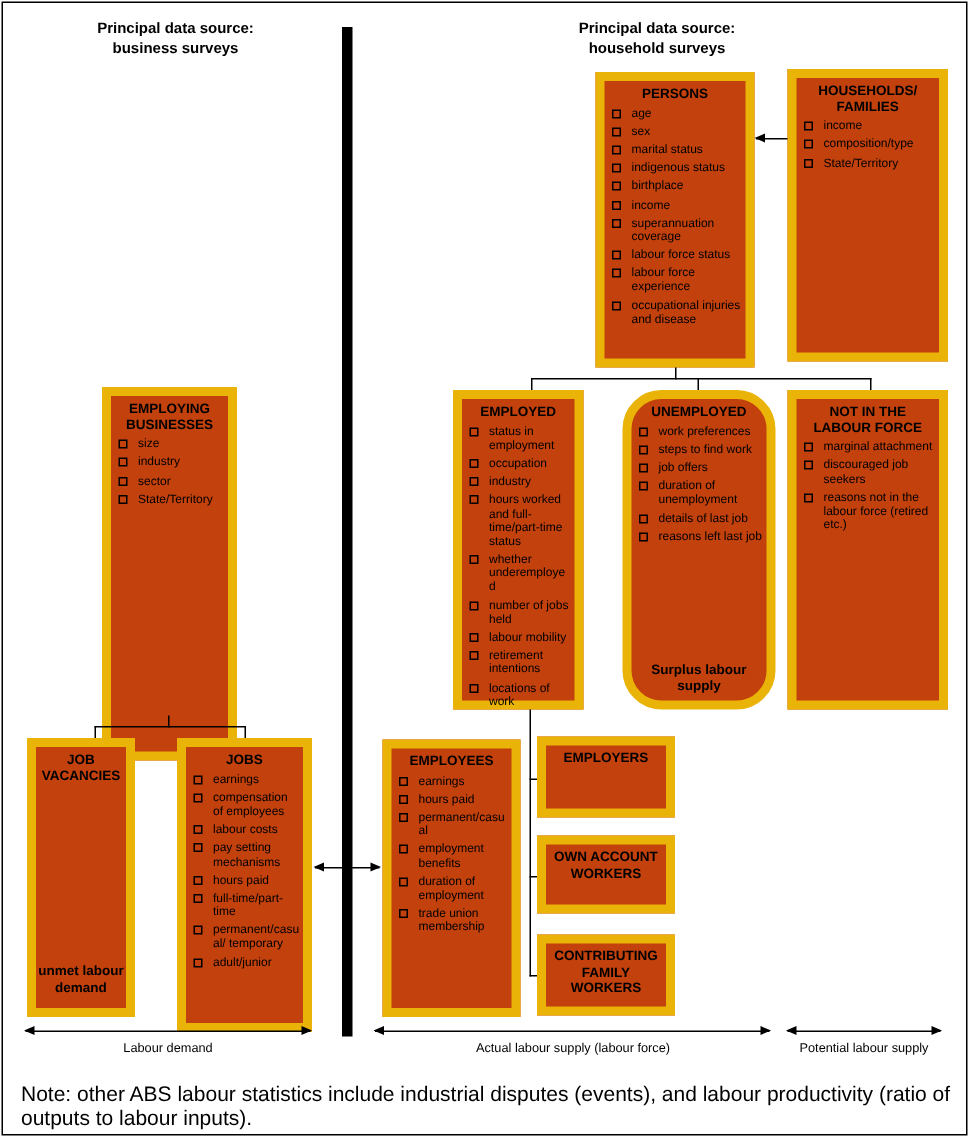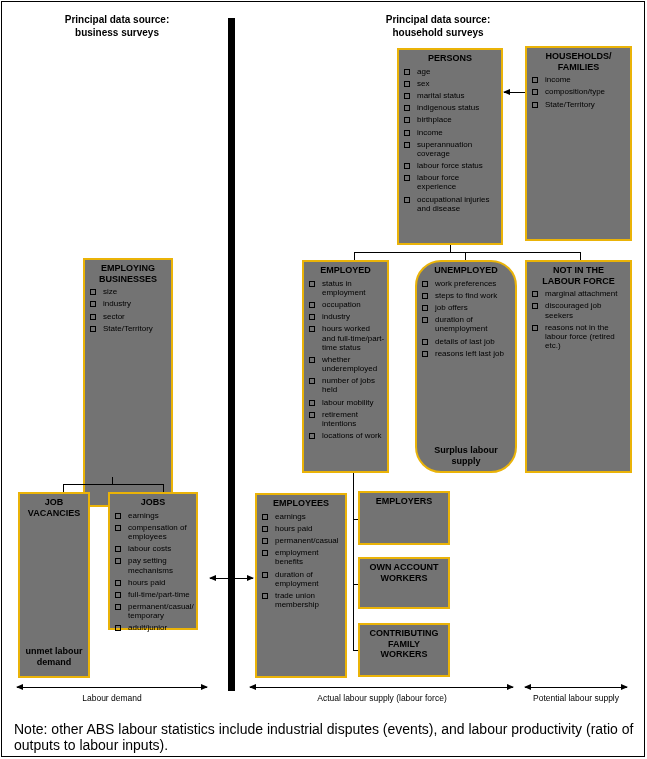--- a/index.html
+++ b/index.html
@@ -1,20 +1,20 @@
 <!DOCTYPE html>
 <html><head>
 <meta charset="utf-8">
 <style>
   html,body{margin:0;padding:0;background:#fff;}
   body{width:647px;height:759px;font-family:"Liberation Sans",sans-serif;color:#000;}
   #canvas{position:relative;width:647px;height:759px;background:#fff;overflow:hidden;}
   #frame{position:absolute;left:1px;top:1px;right:2px;bottom:2px;border:1px solid #000;}
   .hdr{position:absolute;font-size:10px;font-weight:bold;text-align:center;line-height:1.25;white-space:pre-line;}
-  .box{position:absolute;border:2px solid #eab308;background:#737373;box-sizing:border-box;}
+  .box{position:absolute;border:6px solid #eab308;background:#c2410c;box-sizing:border-box;}
   .box-title{font-size:9px;font-weight:bold;text-align:center;line-height:1.18;padding-top:3px;white-space:pre-line;}
   .items{padding:3px 2px 0 3px;}
   .item{display:flex;margin-bottom:3px;font-size:8px;line-height:1.15;}
   .bullet{flex:0 0 auto;width:4px;height:4px;border:1px solid #000;margin:2px 7px 0 2px;}
   .item-text{overflow-wrap:break-word;word-break:break-word;min-width:0;}
   .box-footer{position:absolute;left:0;right:0;bottom:4px;font-size:9px;font-weight:bold;text-align:center;line-height:1.2;white-space:pre-line;}
   .vline,.hline{position:absolute;background:#000;}
   .vline{width:1px;}
   .hline{height:1px;}
   .divider{position:absolute;background:#000;}
@@ -112,21 +112,21 @@
           <span class="bullet"></span>
           <span class="item-text">State/Territory</span>
         </div>
       </div>
   </div>
 
   <div class="hline" style="left:504px;top:92px;width:21px;">
     <span class="ah-l"></span>
   </div>
 
-  <div class="box" style="left:68px;top:258px;width:90px;height:249px;margin-left:15px;">
+  <div class="box" style="left:68px;top:258px;width:90px;height:249px;">
     <div class="box-title">EMPLOYING
 BUSINESSES</div>
     <div class="items">
 
         <div class="item">
           <span class="bullet"></span>
           <span class="item-text">size</span>
         </div>
 
         <div class="item">
@@ -268,21 +268,21 @@
   <div class="hline" style="left:63px;top:484px;width:101px;"></div>
   <div class="vline" style="left:63px;top:484px;height:8px;"></div>
   <div class="vline" style="left:163px;top:484px;height:8px;"></div>
 
   <div class="box" style="left:18px;top:492px;width:72px;height:186px;">
     <div class="box-title">JOB VACANCIES</div>
     <div class="box-footer" style="bottom:8px;">unmet labour
 demand</div>
   </div>
 
-  <div class="box" style="left:108px;top:492px;width:90px;height:138px;">
+  <div class="box" style="left:118px;top:492px;width:90px;height:196px;">
     <div class="box-title">JOBS</div>
     <div class="items">
 
         <div class="item">
           <span class="bullet"></span>
           <span class="item-text">earnings</span>
         </div>
 
         <div class="item">
           <span class="bullet"></span>

